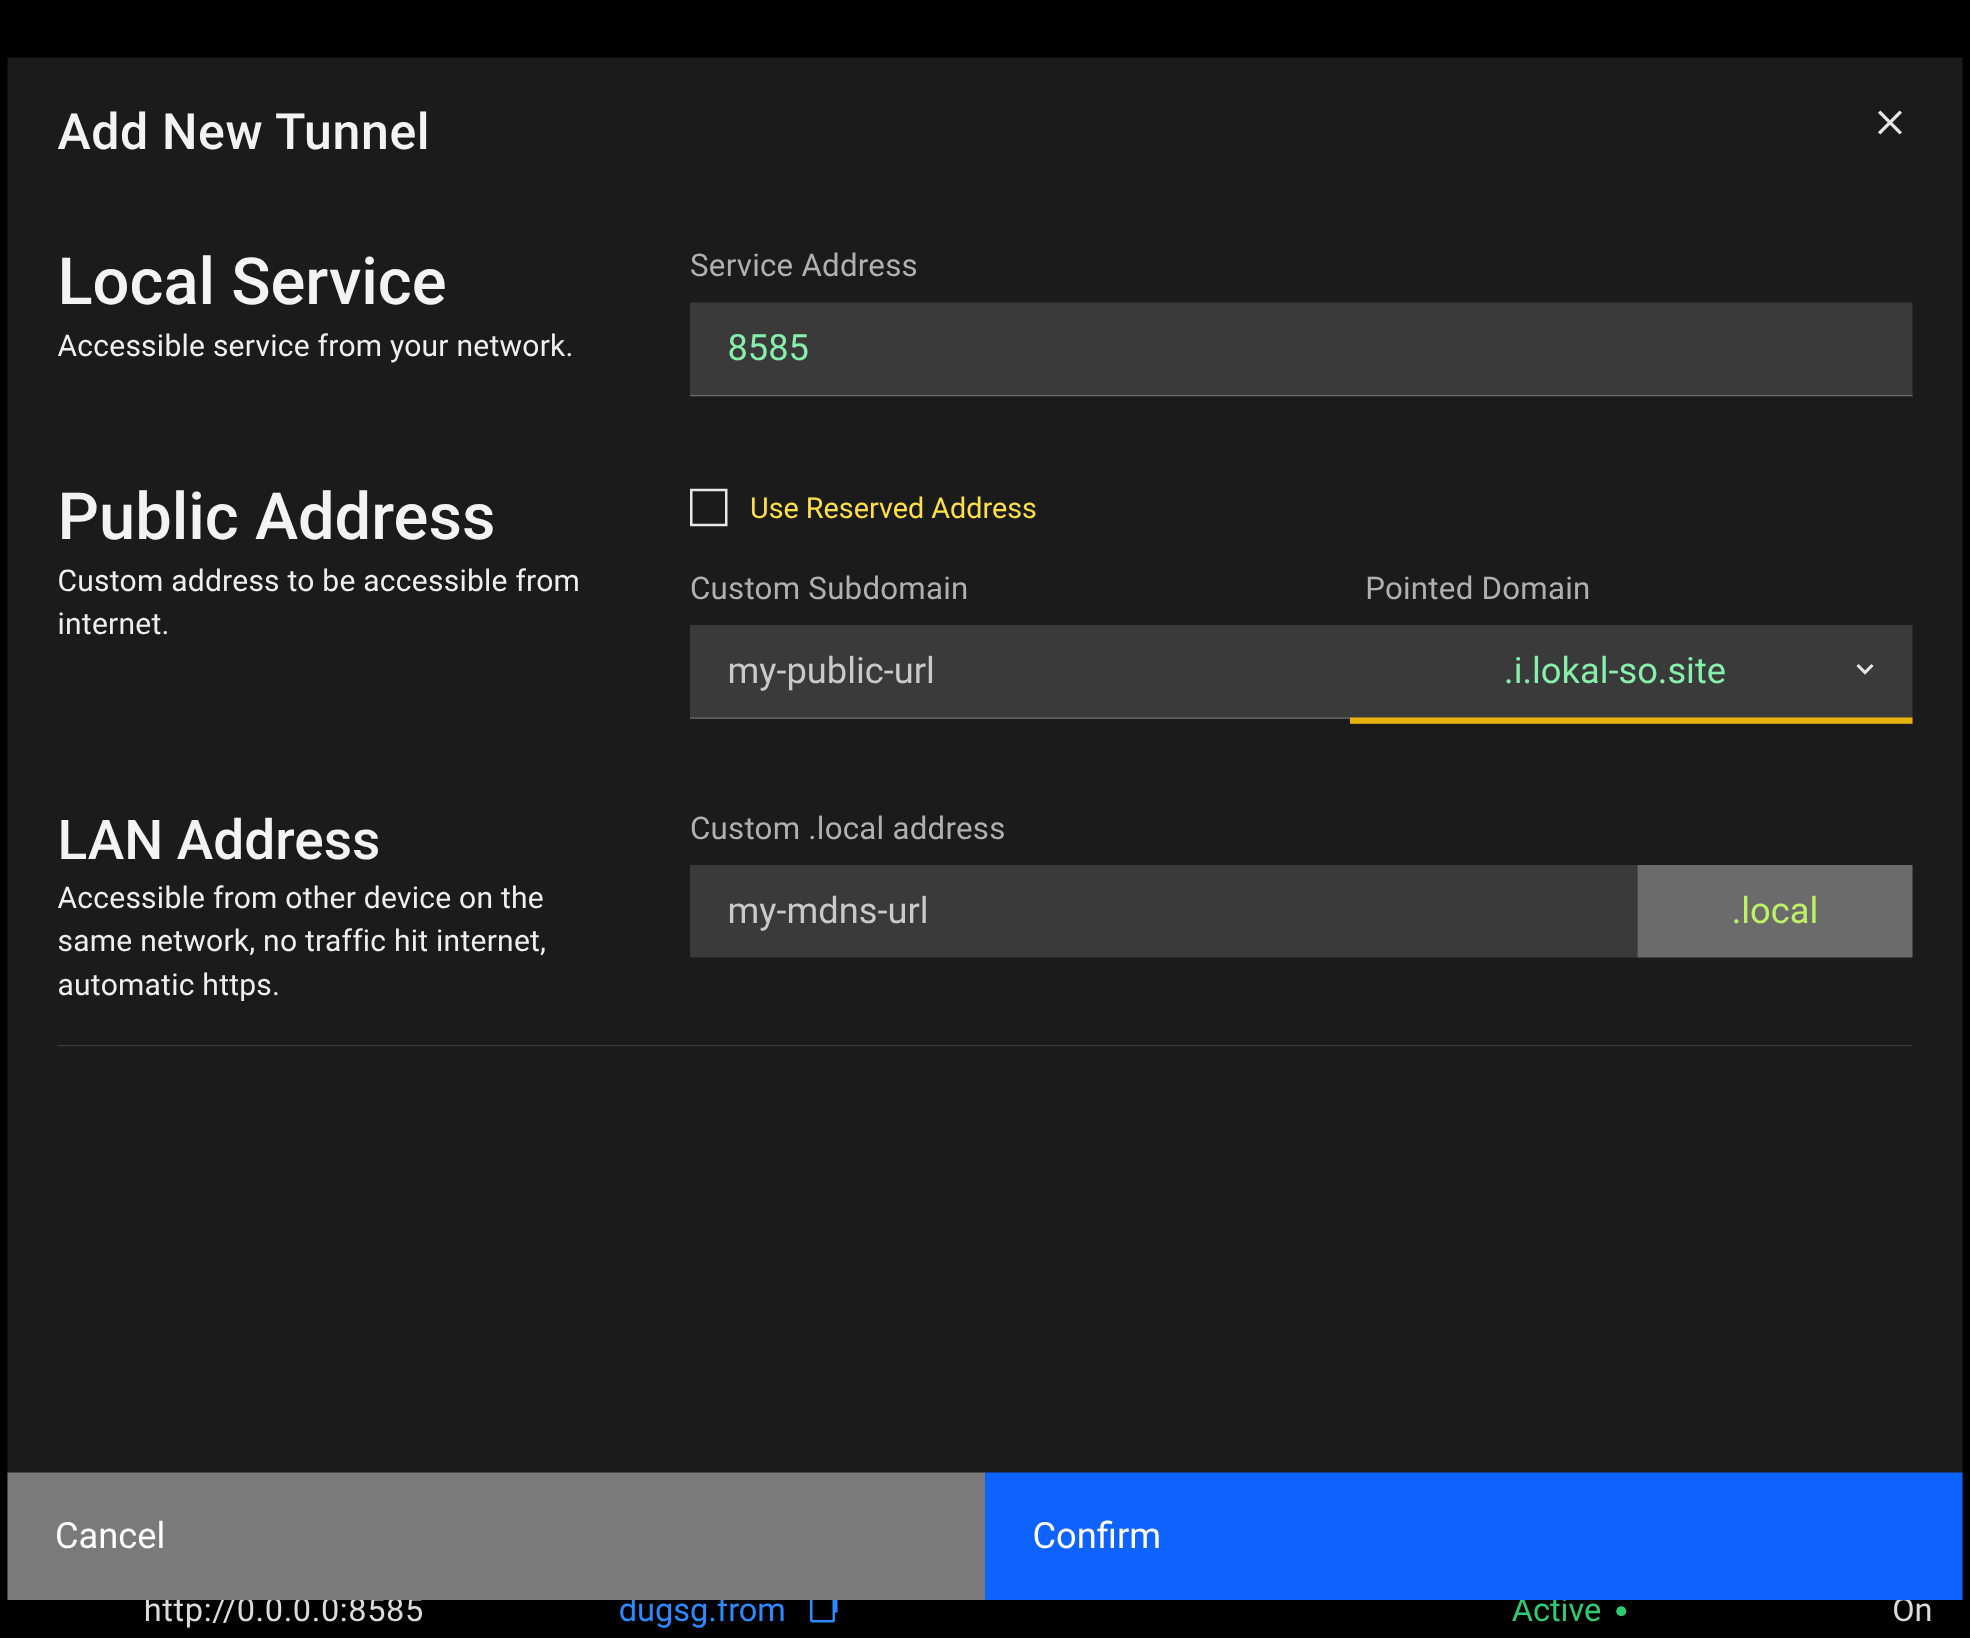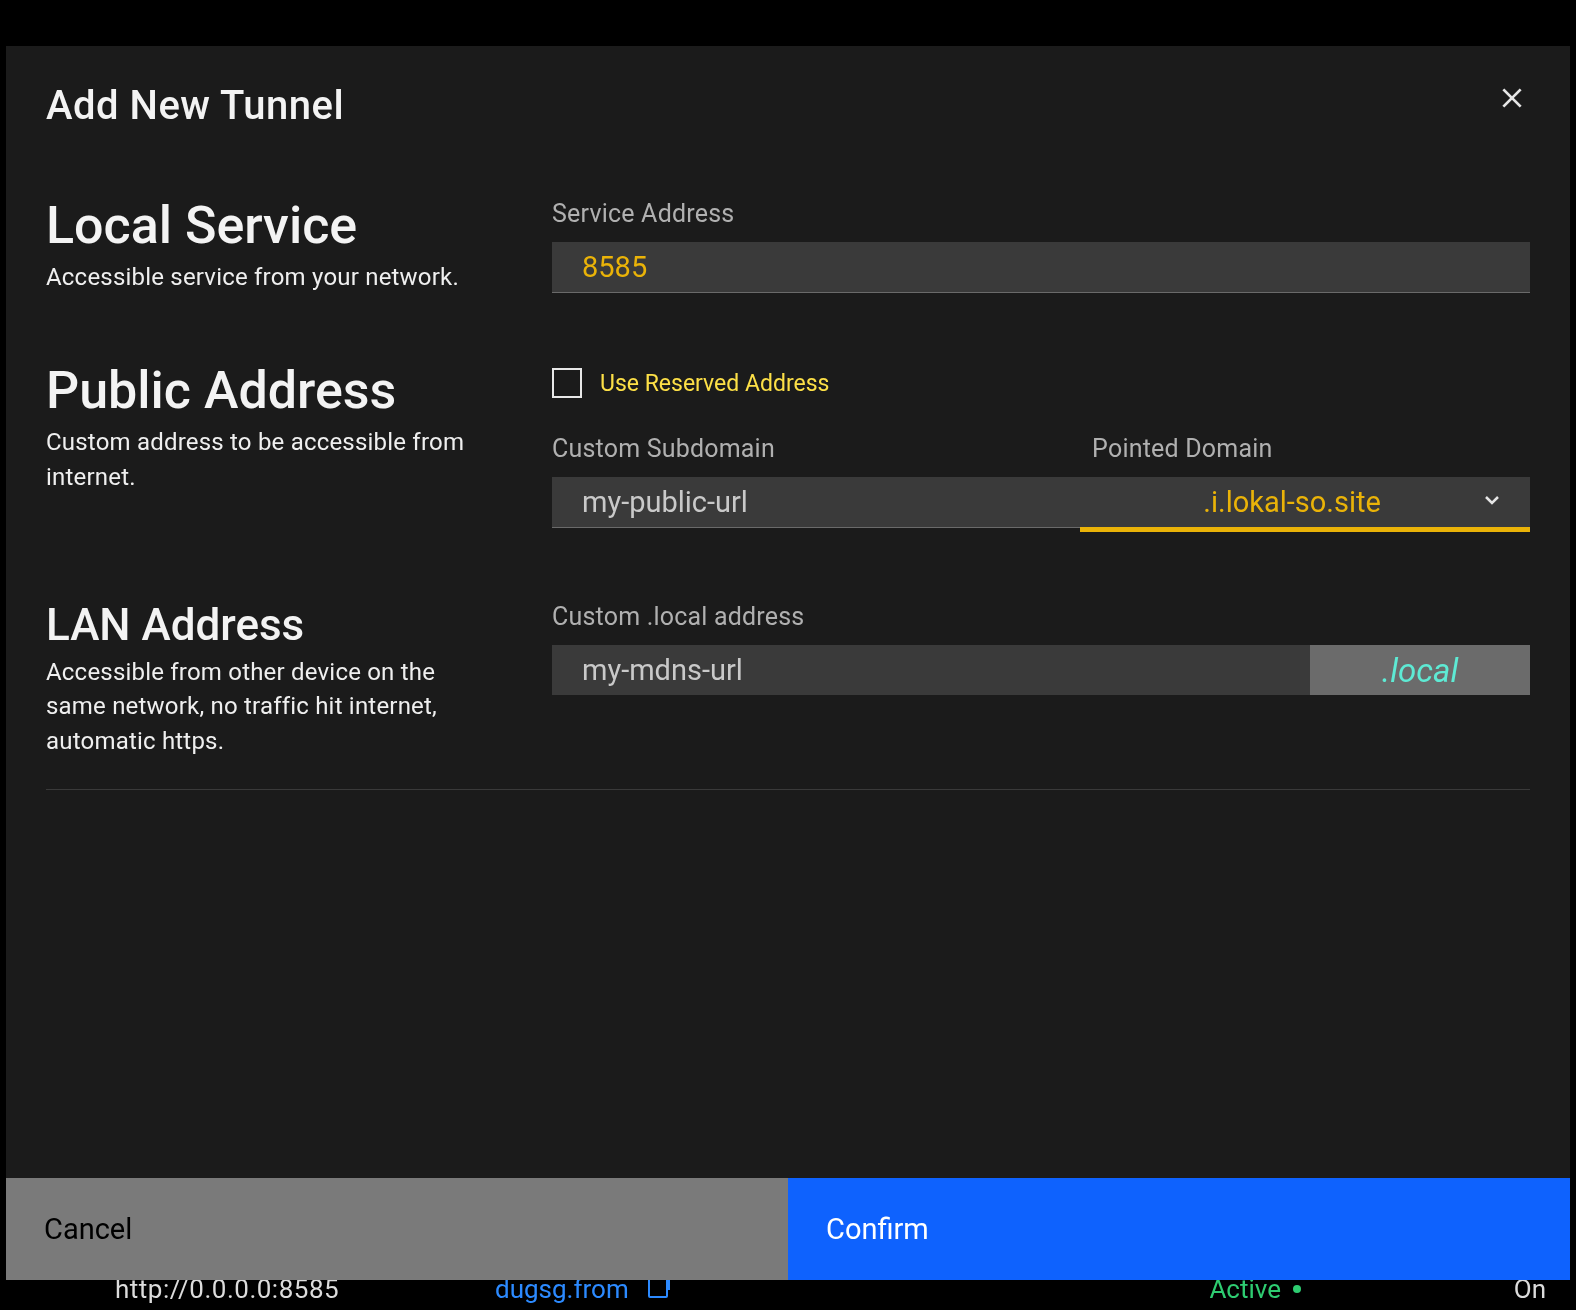--- a/index.html
+++ b/index.html
@@ -109,23 +109,23 @@
     font-size: 25px;
     color: #b0b0b0;
     margin-bottom: 14px;
     letter-spacing: .2px;
   }
 
   .text-input {
     background: #3a3a3a;
     border: none;
     border-bottom: 1px solid #6a6a6a;
-    color: #eab308;
+    color: #86efac;
     font-size: 29px;
-    padding: 8px 30px;
+    padding: 20px 30px;
     width: 100%;
     outline: none;
     font-family: inherit;
   }
   .text-input::placeholder { color: #c9c9c9; }
 
   .checkbox-row {
     display: flex;
     align-items: center;
     gap: 18px;
@@ -182,28 +182,27 @@
     transform: translateY(-50%);
     pointer-events: none;
   }
   .chevron svg { width: 24px; height: 24px; }
   .chevron svg polyline { fill: none; stroke: #e6e6e6; stroke-width: 2.5; }
 
   .lan-row { display: flex; }
   .lan-row .text-input { flex: 1; border-bottom: none; }
   .suffix-box {
     background: #6b6b6b;
-    color: #5eead4;
-    font-size: 33px;
+    color: #bef264;
+    font-size: 29px;
     display: flex;
     align-items: center;
     justify-content: center;
     padding: 0 48px;
     min-width: 220px;
-    font-style: italic;
   }
 
   .body-divider {
     height: 1px;
     background: #3a3a3a;
     margin-top: 14px;
   }
 
   .footer {
     display: flex;
@@ -217,21 +216,21 @@
     padding-left: 38px;
     font-size: 29px;
     cursor: pointer;
     border: none;
     font-family: inherit;
     text-align: left;
     outline: none;
   }
   .btn-cancel {
     background: #7a7a7a;
-    color: #000000;
+    color: #ffffff;
   }
   .btn-confirm {
     background: #0e62fe;
     color: #fff;
   }
 </style>
 </head>
 <body>
 
 <div class="bg-layer">

